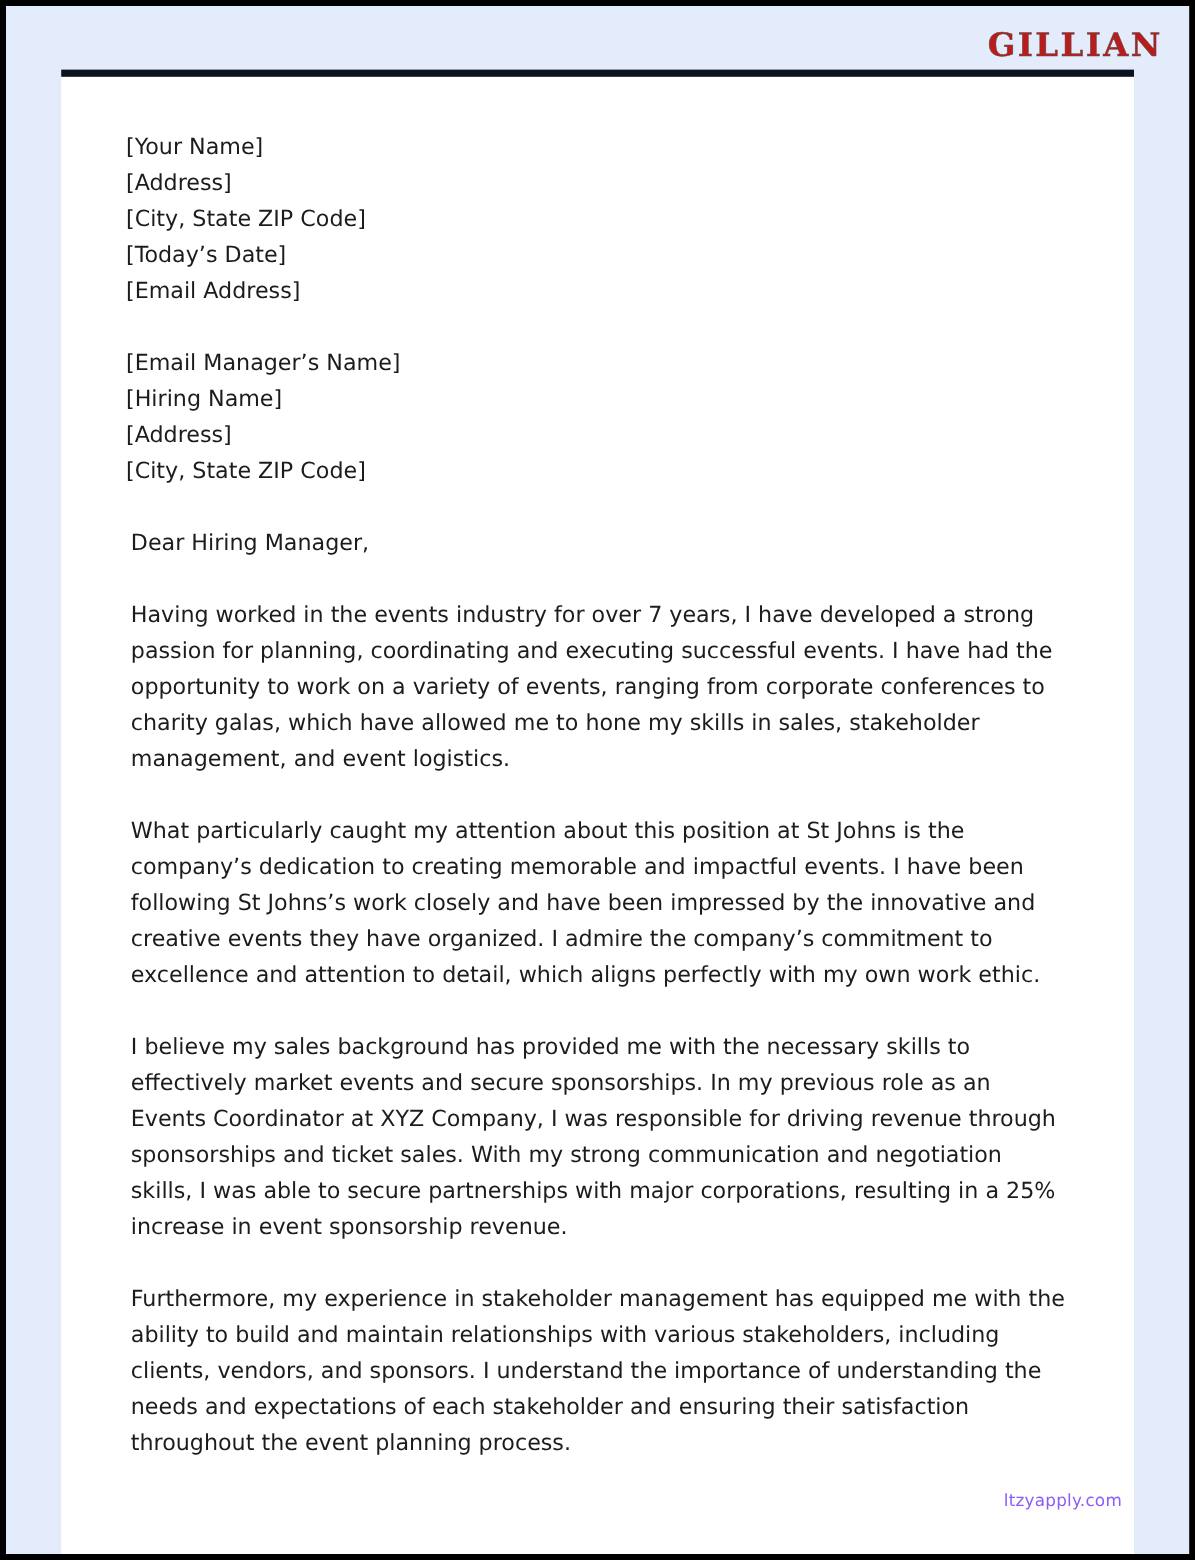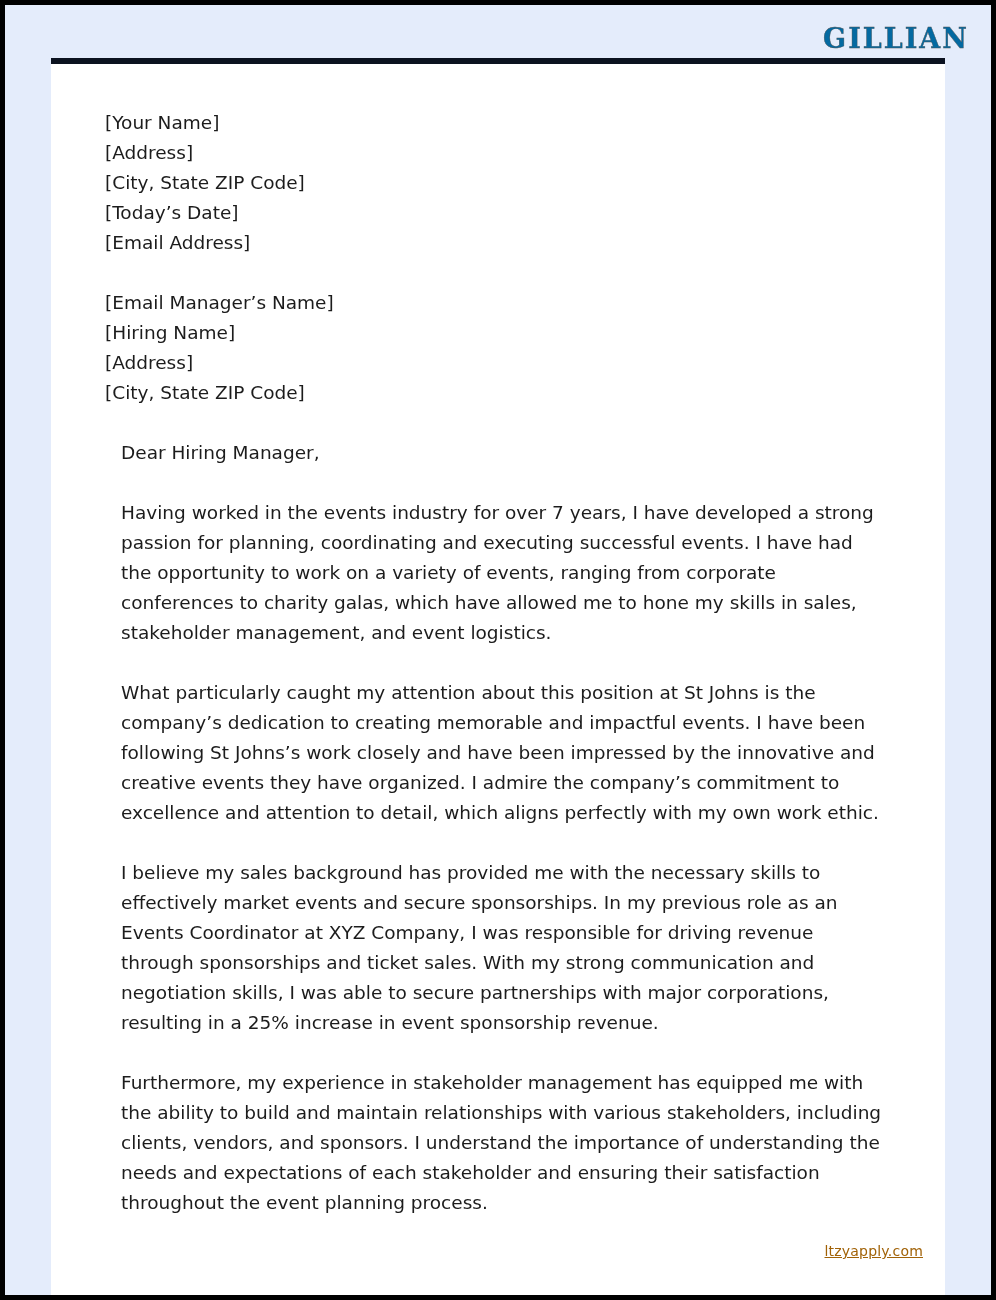--- a/index.html
+++ b/index.html
@@ -23,21 +23,21 @@
     overflow: hidden;
   }
   .brand {
     position: absolute;
     top: 18px;
     right: 22px;
     font-family: "DejaVu Serif", serif;
     font-size: 27px;
     font-weight: bold;
     letter-spacing: 2px;
-    color: #0369a1;
+    color: #b91c1c;
     -webkit-text-stroke: 0.4px #555;
   }
   .letter {
     position: absolute;
     left: 46px;
     top: 53px;
     right: 46px;
     bottom: -60px;
     background: #ffffff;
     border-top: 6px solid #0b1220;
@@ -47,34 +47,33 @@
   .letter-body {
     font-size: 18.5px;
     line-height: 30px;
     color: #1c1c1c;
     font-family: "DejaVu Sans", sans-serif;
   }
   .line {
     white-space: pre;
   }
   .para {
-    margin: 0 0 30px 16px;
+    margin: 0 0 30px 4px;
   }
   .block {
     margin: 0 0 30px 0;
   }
   .watermark {
     position: absolute;
-    right: 68px;
+    right: 56px;
     bottom: 36px;
     font-size: 14px;
-    color: #a16207;
+    color: #8b5cf6;
     font-family: "DejaVu Sans", sans-serif;
     letter-spacing: 0.2px;
-    text-decoration: underline;
   }
 </style>
 </head>
 <body>
 
 <div class="page">
 
   <div class="brand">GILLIAN</div>
 
   <div class="letter">

